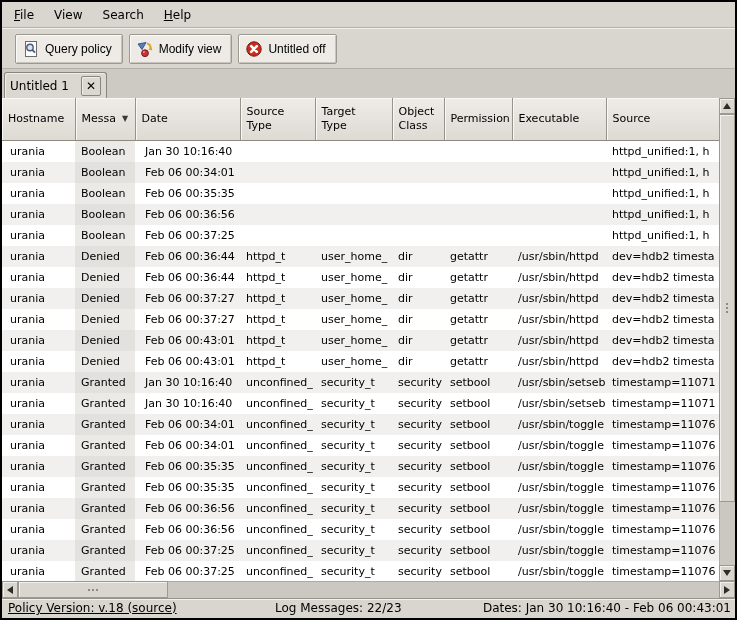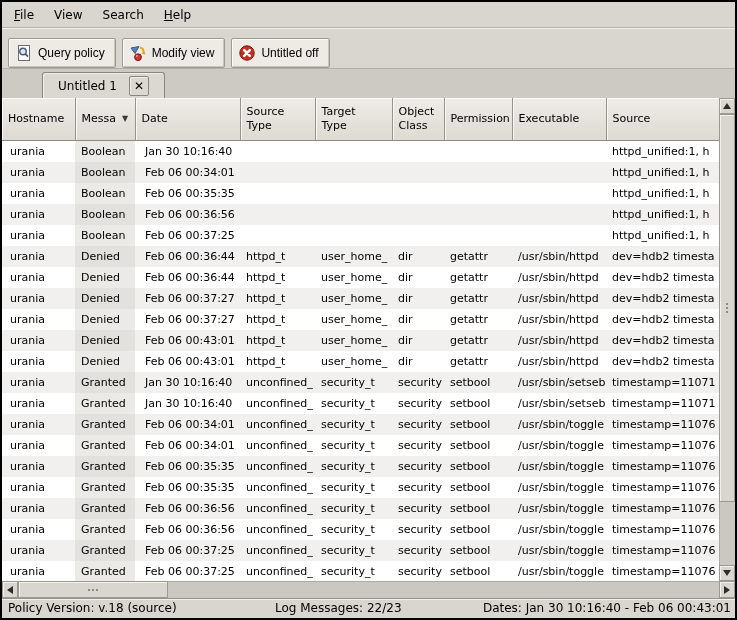--- a/index.html
+++ b/index.html
@@ -11,34 +11,34 @@
     font-size:12px;color:#000;overflow:hidden;
   }
   
   .menubar{position:absolute;left:0;top:0;width:733px;height:26px;
     display:flex;align-items:center;padding-left:2px;
     border-bottom:1px solid #b5b1aa;box-shadow:0 1px 0 #f3f1ee;}
   .menu-item{padding:3px 10px;cursor:default;}
   .menu-item.mnemonic::first-letter{text-decoration:underline;}
   
   .toolbar{position:absolute;left:0;top:27px;width:580px;height:39px;
-    display:flex;align-items:flex-end;gap:6px;padding-left:6px;}
+    display:flex;align-items:center;gap:6px;padding-left:13px;}
   .tbtn{display:inline-flex;align-items:center;gap:5px;height:30px;
     padding:0 10px 0 6px;background:#eeebe7;
     border:1px solid #9d9890;border-radius:2px;
     box-shadow:inset 1px 1px 0 #fbfaf8, inset -1px -1px 0 #c9c5be;
     font-size:12px;cursor:default;}
   .tbtn svg{display:block;}
   
   .tabstrip{position:absolute;left:0;top:66px;width:733px;height:30px;
     background:#cdc9c3;border-top:1px solid #b3afa8;}
   .tab{position:absolute;left:2px;top:3px;height:27px;
     background:#dbd8d2;border:1px solid #8a857d;border-bottom:none;
     border-radius:3px 3px 0 0;display:flex;align-items:center;
-    padding:0 15px;gap:12px;box-shadow:inset 1px 1px 0 #f0eeea;margin-left:38px;}
+    padding:0 5px;gap:12px;box-shadow:inset 1px 1px 0 #f0eeea;}
   .tab-close{width:20px;height:20px;display:flex;align-items:center;justify-content:center;
     background:#dbd8d2;border:1px solid #8a857d;border-radius:2px;
     box-shadow:inset 1px 1px 0 #f0eeea;font-weight:bold;font-size:12px;line-height:1;cursor:default;}
   
   .table-wrap{position:absolute;left:0;top:96px;width:733px;height:483px;background:#fff;}
   table.grid{border-collapse:collapse;table-layout:fixed;width:717px;font-size:11px;}
   .grid th{
     height:42px;padding:0 0 0 6px;text-align:left;font-weight:normal;
     background:linear-gradient(#efece8,#ddd9d3);
     border-right:1px solid #97928a;border-bottom:1px solid #8f8a81;
@@ -73,21 +73,21 @@
   .tri-up{width:0;height:0;border-left:4px solid transparent;border-right:4px solid transparent;border-bottom:6px solid #2e2c29;}
   .tri-down{width:0;height:0;border-left:4px solid transparent;border-right:4px solid transparent;border-top:6px solid #2e2c29;}
   .tri-left{width:0;height:0;border-top:4px solid transparent;border-bottom:4px solid transparent;border-right:6px solid #2e2c29;}
   .tri-right{width:0;height:0;border-top:4px solid transparent;border-bottom:4px solid transparent;border-left:6px solid #2e2c29;}
   .vgrip{width:2px;height:2px;background:#8f8b84;box-shadow:0 -4px 0 #8f8b84,0 4px 0 #8f8b84;}
   .hgrip{width:2px;height:2px;background:#8f8b84;box-shadow:-4px 0 0 #8f8b84,4px 0 0 #8f8b84;}
   
   .statusbar{position:absolute;left:0;top:596px;width:733px;height:20px;
     border-top:1px solid #97928a;box-shadow:inset 0 1px 0 #f3f1ee;
     font-size:12px;line-height:19px;}
-  .statusbar .sleft{position:absolute;left:6px;}
+  .statusbar .sleft{position:absolute;left:6px;text-decoration:underline;}
   .statusbar .smid{position:absolute;left:273px;}
   .statusbar .sright{position:absolute;right:4px;margin-left:12px;}
 </style>
 </head>
 <body>
 
 <div id="window">
 
   <div class="menubar">
     <span class="menu-item mnemonic">File</span>

